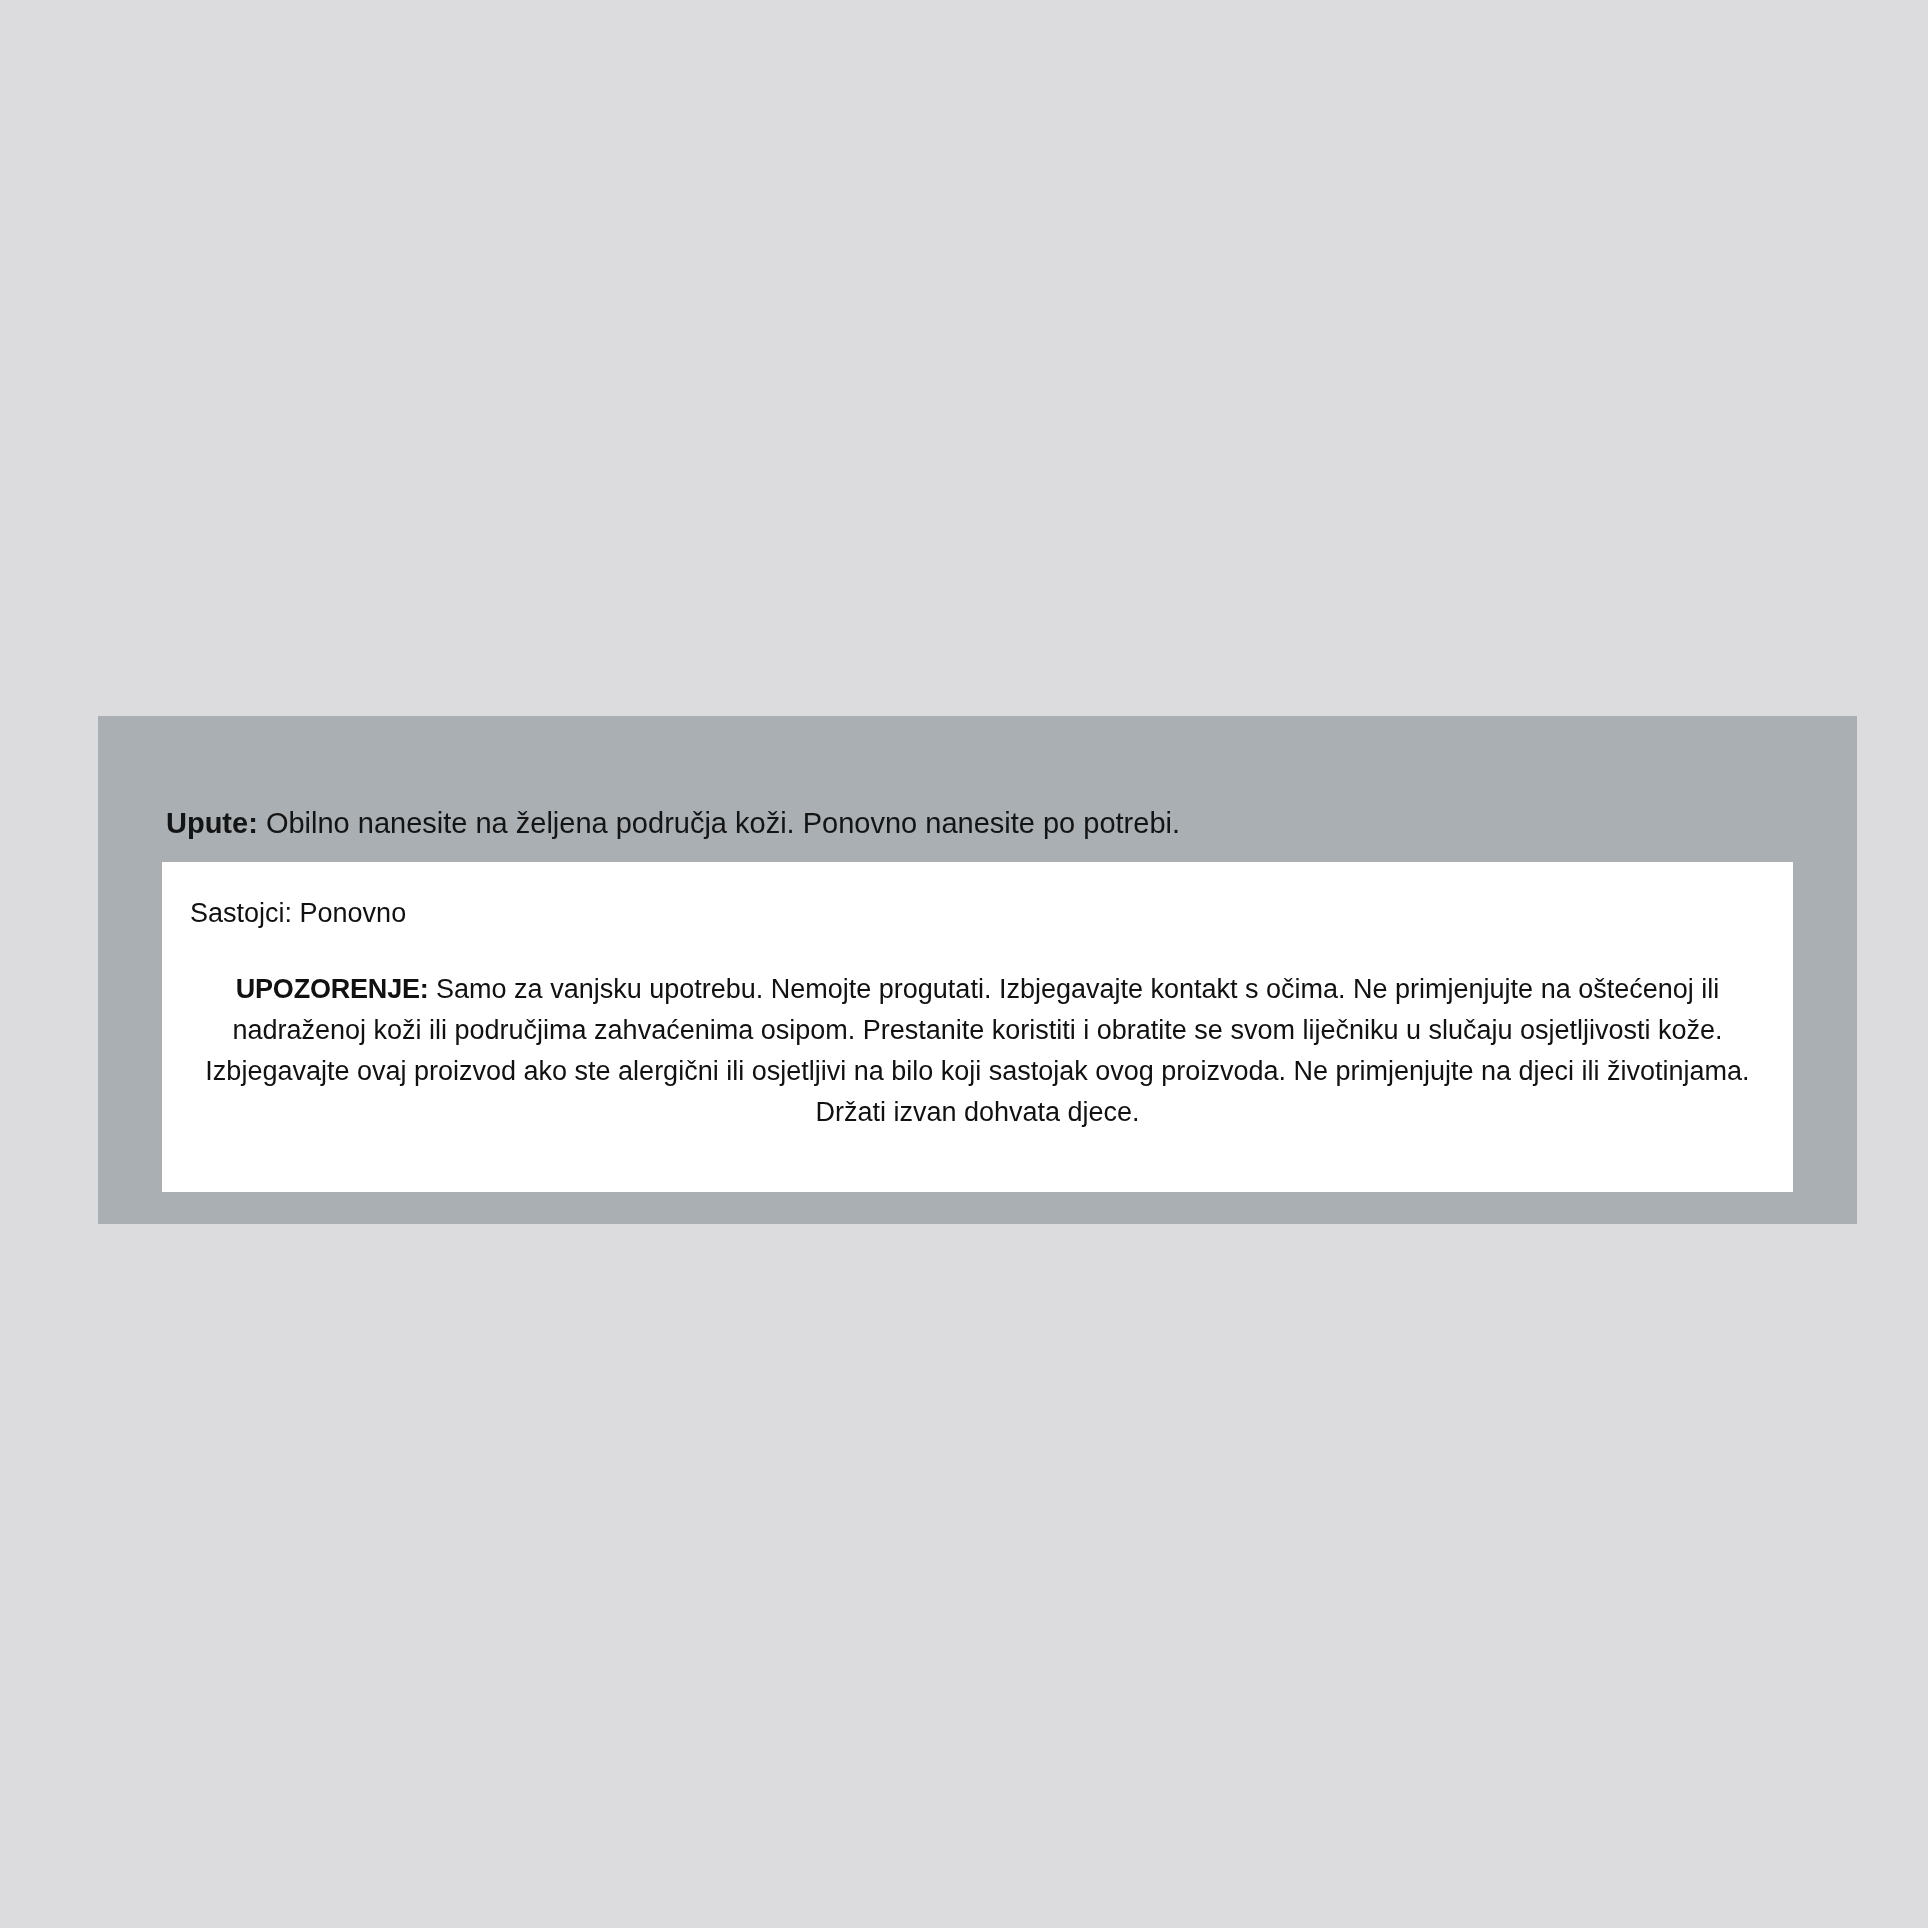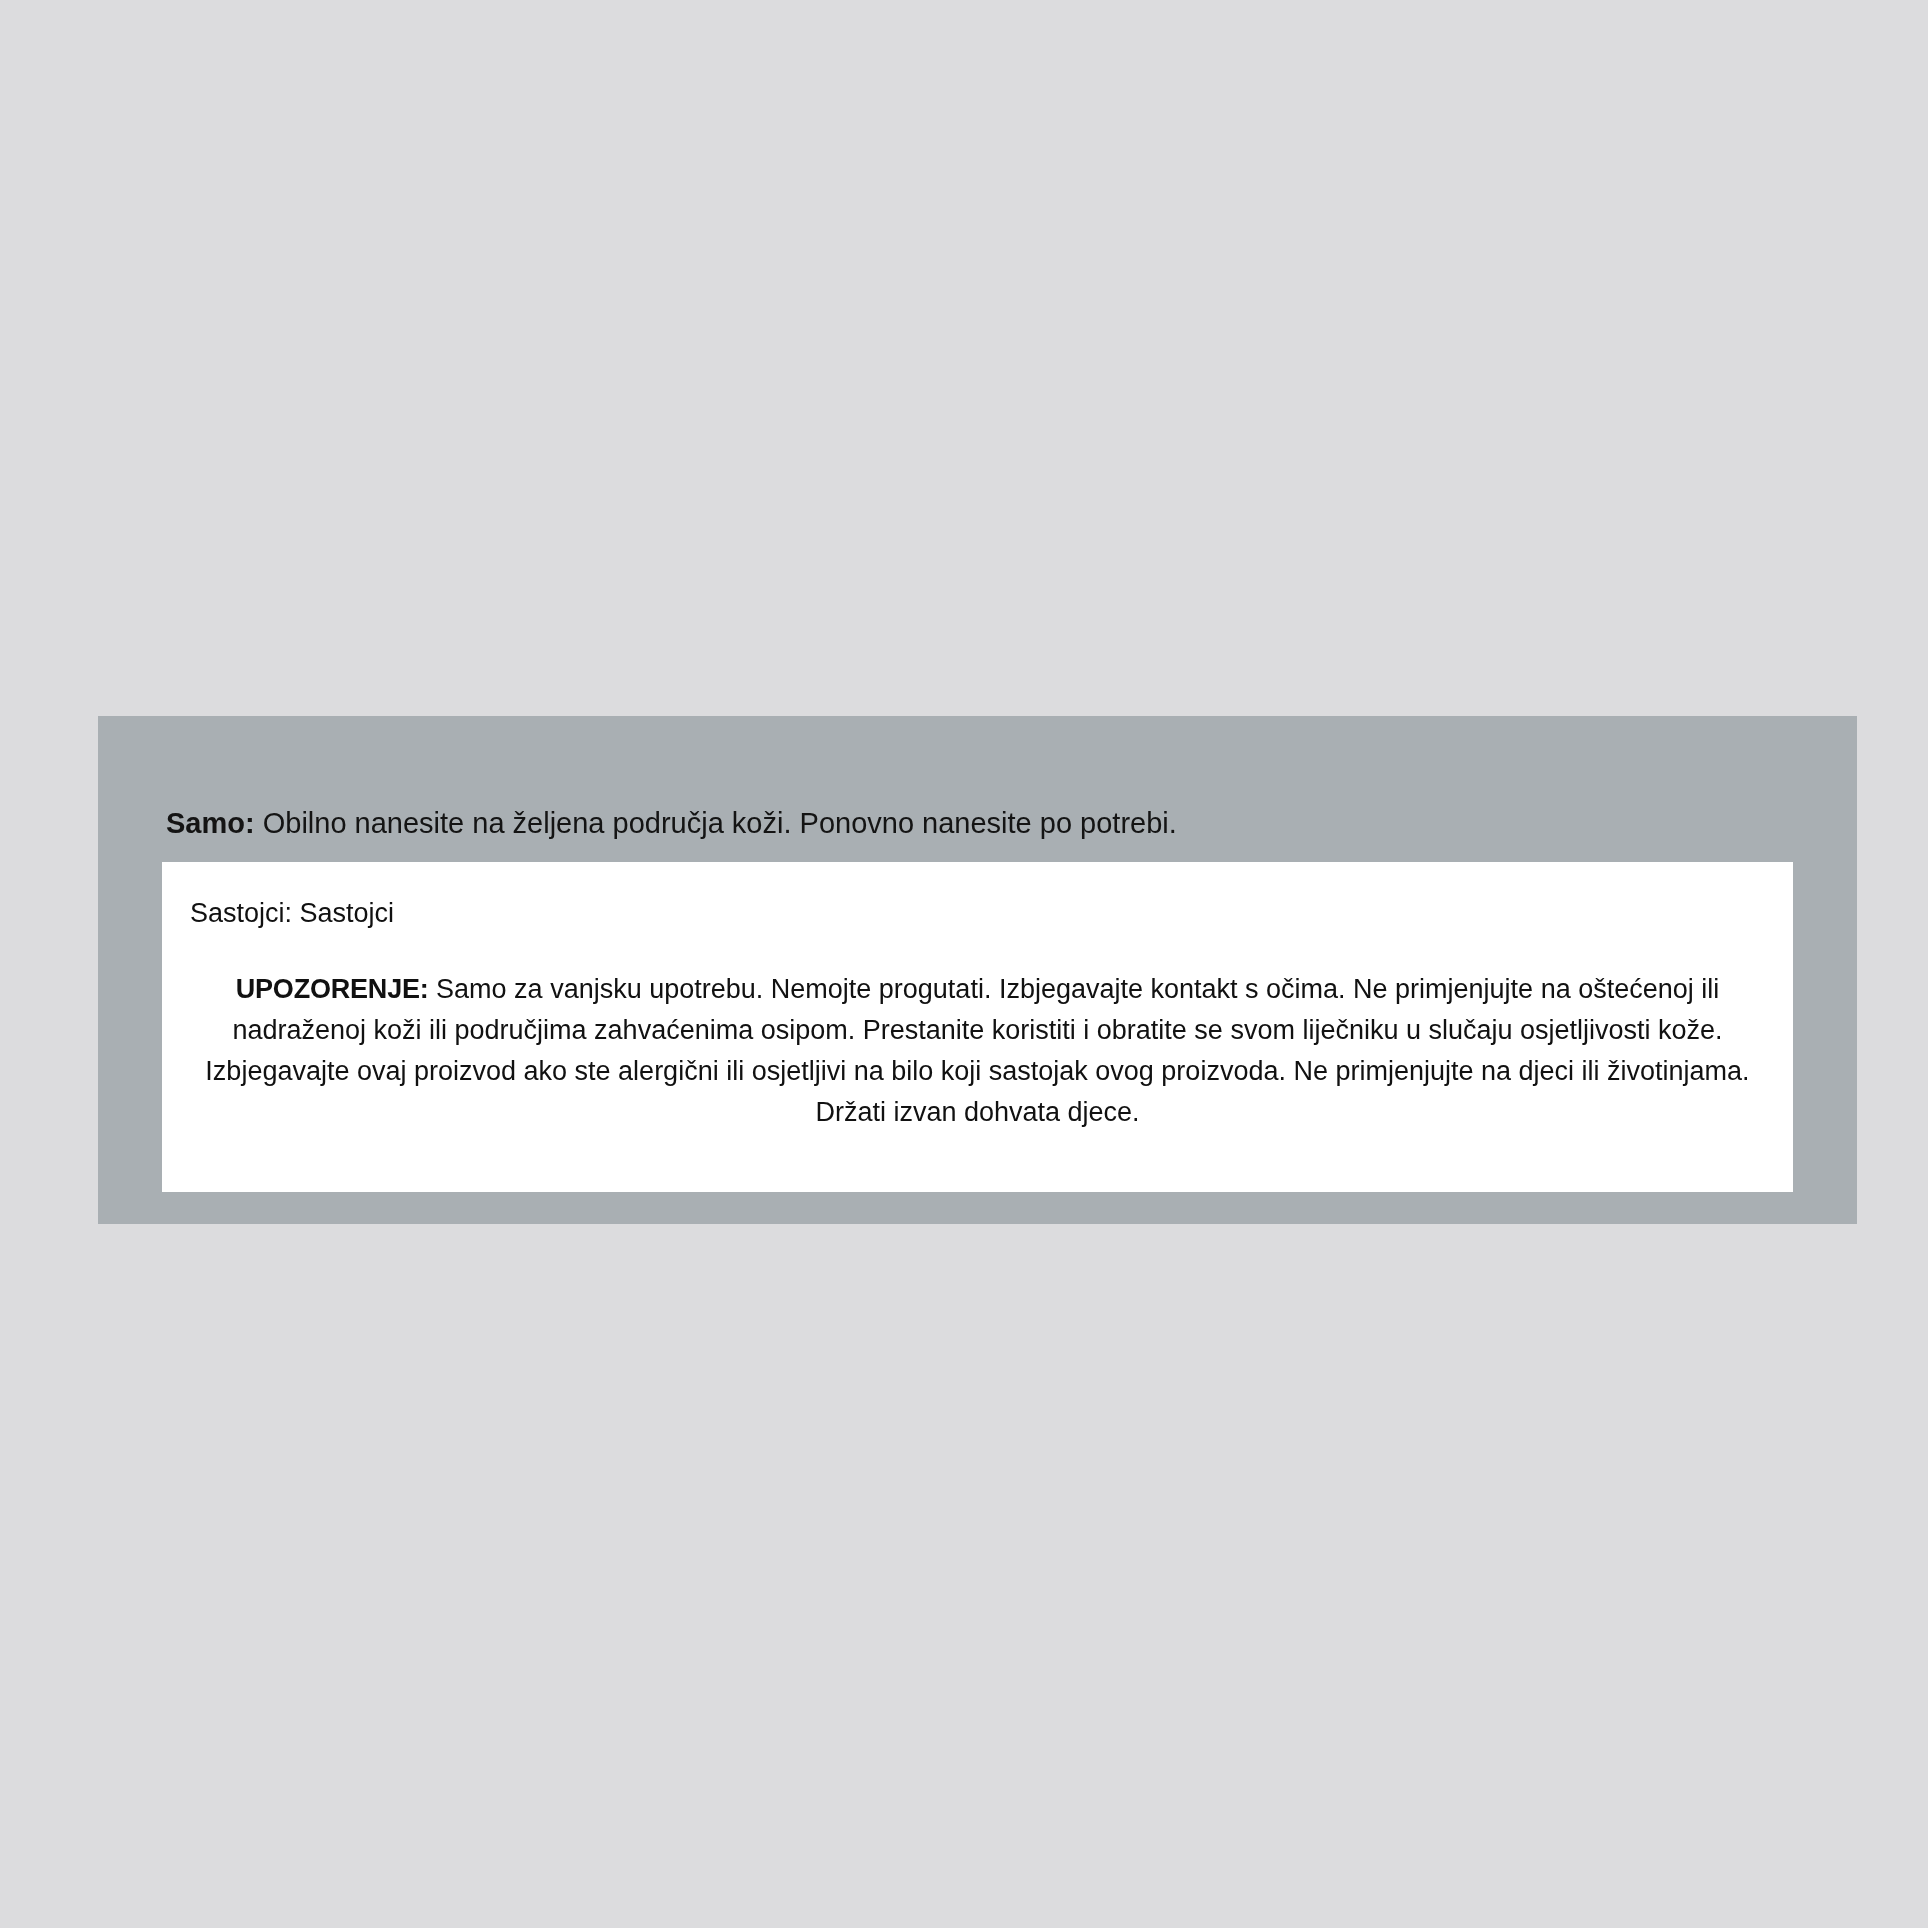--- a/index.html
+++ b/index.html
@@ -73,29 +73,29 @@
     display: inline;
   }
 </style>
 </head>
 <body>
 
 <div class="stage">
   <div class="panel">
 
     <div class="directions">
-      <span class="lbl inline">Samo:</span>
+      <span class="lbl inline">Upute:</span>
       <span class="inline">Obilno nanesite na željena područja koži. Ponovno nanesite po potrebi.</span>
     </div>
 
     <div class="white-box">
 
       <p class="ing">
         <span class="lbl inline">Sastojci:</span>
-        <span class="inline">Sastojci</span>
+        <span class="inline">Ponovno</span>
       </p>
 
       <p class="warn">
         <span class="lbl inline">UPOZORENJE:</span>
         <span class="inline">Samo za vanjsku upotrebu. Nemojte progutati. Izbjegavajte kontakt s očima. Ne primjenjujte na oštećenoj ili nadraženoj koži ili područjima zahvaćenima osipom. Prestanite koristiti i obratite se svom liječniku u slučaju osjetljivosti kože. Izbjegavajte ovaj proizvod ako ste alergični ili osjetljivi na bilo koji sastojak ovog proizvoda. Ne primjenjujte na djeci ili životinjama. Držati izvan dohvata djece.</span>
       </p>
 
     </div>
   </div>
 </div>

